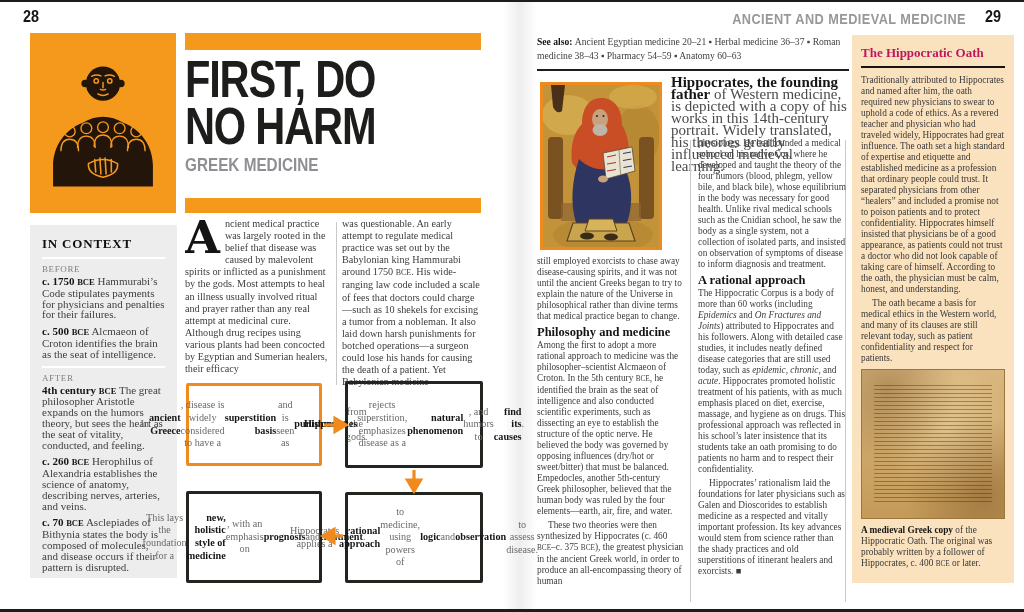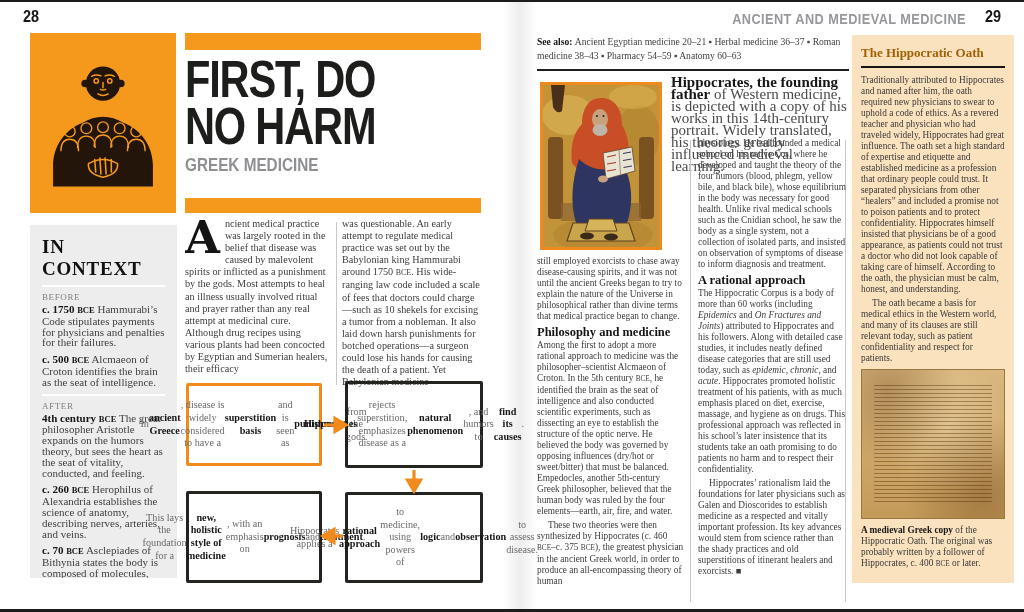--- a/index.html
+++ b/index.html
@@ -10,52 +10,52 @@
   .orange{background:#F5991D;}
   .pagenum{font-family:"Liberation Sans",sans-serif;font-weight:bold;font-size:16px;color:#161616;
            transform:scaleX(.9);transform-origin:left top;}
   .title-line{font-family:"Liberation Sans",sans-serif;font-weight:bold;font-size:52px;line-height:47px;
               letter-spacing:-1.5px;color:#1d1d1b;transform:scaleX(.8);transform-origin:left top;white-space:nowrap;}
   .subtitle{font-family:"Liberation Sans",sans-serif;font-weight:bold;font-size:18px;color:#8E8F92;
             transform:scaleX(.85);transform-origin:left top;white-space:nowrap;letter-spacing:0px;}
   .runhead{font-family:"Liberation Sans",sans-serif;font-weight:bold;font-size:15px;color:#97989B;
            transform:scaleX(.85);transform-origin:right top;text-align:right;white-space:nowrap;letter-spacing:.5px;}
   .context-box{background:#EDEDEE;box-sizing:border-box;padding:11px 12px;overflow:hidden;}
-  .context-head{font-weight:bold;font-size:19px;color:#111;letter-spacing:.8px;margin:0 0 5px 0;}
+  .context-head{font-weight:bold;font-size:13px;color:#111;letter-spacing:.8px;margin:0 0 5px 0;}
   .context-divider{height:2px;background:#ffffff;margin:4px 0 5px 0;}
   .context-label{font-size:9px;color:#818181;letter-spacing:.6px;margin:2px 0 2px 0;}
   .context-entry{font-size:11px;line-height:10.8px;color:#3f3f3f;margin:0 0 6px 0;}
   .body-col{font-size:10.2px;line-height:12.1px;color:#3c3c3c;overflow:hidden;}
   .dropcap{float:left;font-family:"DejaVu Serif",serif;font-weight:bold;font-size:45px;line-height:37px;
            color:#141414;padding:1px 5px 0 0;}
   .col-rule{background:#c9c9c9;width:1px;}
   .fbox{position:absolute;border:3px solid #232320;border-radius:2px;box-sizing:border-box;
         display:flex;align-items:center;justify-content:center;text-align:center;
         font-size:10.2px;line-height:12.6px;color:#6a6a6a;padding:5px 9px;}
   .fbox-orange{border-color:#F08A1D;}
   .seealso{font-size:9.6px;line-height:13.5px;color:#3f3f3f;}
   .mid-text{font-size:9.3px;line-height:11px;color:#3c3c3c;overflow:hidden;}
   .mid-text p{margin:0 0 3px 0;}
   .caption{font-size:15px;line-height:12px;color:#4a4a4a;font-family:Liberation Serif, serif;}
   .subhead{font-weight:bold;font-size:12.5px;color:#141414;margin:5px 0 2px 0;}
   .indent{text-indent:11px;}
   .sidebar{background:#FBE2BF;box-sizing:border-box;padding:10px 9px;overflow:hidden;}
-  .sidebar-head{font-weight:bold;font-size:13px;color:#a16207;border-bottom:2.5px solid #141414;
+  .sidebar-head{font-weight:bold;font-size:13px;color:#be185d;border-bottom:2.5px solid #141414;
                 padding:0 0 5px 0;margin:0 0 7px 0;}
   .sidebar-text{font-size:9.3px;line-height:11px;color:#383838;}
   .sidebar-text p{margin:0 0 3px 0;}
   .manuscript{width:144px;height:150px;margin-top:5px;border:1px solid #9a7740;box-sizing:border-box;position:relative;
       background:
         radial-gradient(ellipse at 18% 12%, rgba(92,52,14,.28), transparent 42%),
         radial-gradient(ellipse at 85% 85%, rgba(92,52,14,.32), transparent 45%),
         radial-gradient(ellipse at 60% 40%, rgba(255,240,200,.35), transparent 55%),
         linear-gradient(#D9B77F,#C49A58);}
   .manuscript-lines{position:absolute;left:12px;right:12px;top:12px;bottom:14px;
       background:repeating-linear-gradient(180deg, rgba(72,36,6,0) 0 3px, rgba(72,36,6,.40) 3px 4px);}
-  .rb{font-weight:bold;color:#161616;}
+  .rb{font-weight:bold;color:#161616;text-align:right;}
   .ri{font-style:italic;}
   .rsc{font-size:.78em;}
   .gutter{background:linear-gradient(90deg, rgba(0,0,0,0) 0%, rgba(0,0,0,0.07) 50%, rgba(0,0,0,0) 100%);}
 </style>
 </head>
 <body>
 
 <div class="spread">
 
   <div class="abs edge" style="left:0;top:0;width:1024px;height:2px;"></div>

